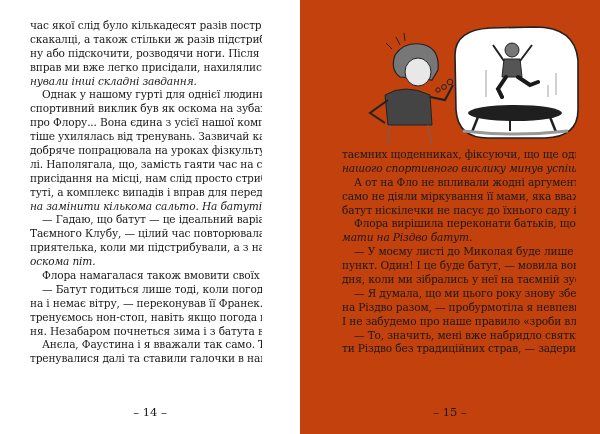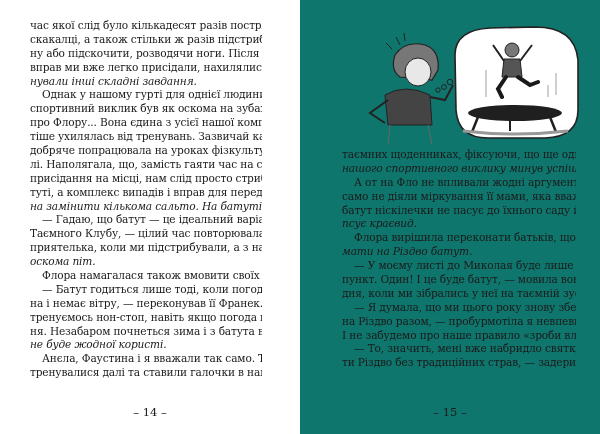--- a/index.html
+++ b/index.html
@@ -1,21 +1,21 @@
 <!DOCTYPE html>
 <html><head>
   <meta charset="utf-8">
   <style>
     * { margin: 0; padding: 0; box-sizing: border-box; }
     html, body { width: 600px; height: 434px; background: #ffffff; overflow: hidden; }
     body { position: relative; font-family: "DejaVu Serif", "Liberation Serif", serif; color: #1a1a1a; }
     .spread { position: absolute; left: 0; top: 0; width: 600px; height: 434px; display: flex; }
     .page { position: relative; width: 300px; height: 434px; background: #ffffff; }
     .page-left { background: #ffffff; }
-    .page-right { background: #0f766e; }
+    .page-right { background: #c2410c; }
     .text-block {
       position: absolute;
       font-size: 10.6px;
       line-height: 13.9px;
       text-align: justify;
       letter-spacing: -0.15px;
     }
     .page-left .text-block { left: 30px; top: 19px; width: 232px; }
     .line { display: block; white-space: nowrap; text-align: justify; text-align-last: justify; height: 13.9px; overflow: hidden; }
     .line.last { text-align-last: left; font-style: italic; }
@@ -54,21 +54,20 @@
         <span class="line last">на замінити кількома сальто. На батуті, ясна річ.</span>
         <span class="line indent">— Гадаю, що батут — це ідеальний варіант для</span>
         <span class="line">Таємного Клубу, — цілий час повторювала наша</span>
         <span class="line">приятелька, коли ми підстрибували, а з нас градом</span>
         <span class="line last">оскома піт.</span>
         <span class="line indent">Флора намагалася також вмовити своїх батьків,</span>
         <span class="line indent">— Батут годиться лише тоді, коли погода соняч-</span>
         <span class="line">на і немає вітру, — переконував її Франек. — А ми</span>
         <span class="line">тренуємось нон-стоп, навіть якщо погода нікудиш-</span>
         <span class="line">ня. Незабаром почнеться зима і з батута в саду вже</span>
-        <span class="line last">не буде жодної користі.</span>
         <span class="line indent">Анєла, Фаустина і я вважали так само. Тож ми</span>
         <span class="line">тренувалися далі та ставили галочки в наших</span>
       </div>
     <div class="page-number">– 14 –</div>
   </div>
   <div class="page page-right">
     <div class="page-number">– 15 –</div>
   </div>
 
   <svg class="illustration" viewBox="0 0 225 120">
@@ -98,21 +97,20 @@
     <path d="M 30 100 L 28 120 M 68 100 L 72 120" stroke="#666" stroke-width="1" fill="none"></path>
     <path d="M 40 20 L 36 12 M 45 16 L 44 8 M 32 24 L 26 18" stroke="#222" stroke-width="1"></path>
   </svg>
 
   <div class="text-block" id="right-text" style="position:absolute; left:342px; top:148px; width:234px;">
       <span class="line">таємних щоденниках, фіксуючи, що ще один день</span>
       <span class="line last">нашого спортивного виклику минув успішно.</span>
       <span class="line indent">А от на Фло не впливали жодні аргументи. Так</span>
       <span class="line">само не діяли міркування її мами, яка вважала, що</span>
       <span class="line">батут ніскілечки не пасує до їхнього саду й лише зі-</span>
-      <span class="line last">псує краєвид.</span>
       <span class="line indent">Флора вирішила переконати батьків, що мусить</span>
       <span class="line last">мати на Різдво батут.</span>
       <span class="line indent">— У моєму листі до Миколая буде лише один</span>
       <span class="line">пункт. Один! І це буде батут, — мовила вона одного</span>
       <span class="line">дня, коли ми зібрались у неї на таємній зустрічі. —</span>
       <span class="line indent">— Я думала, що ми цього року знову зберемося</span>
       <span class="line">на Різдво разом, — пробурмотіла я невпевнено. —</span>
       <span class="line">І не забудемо про наше правило «зроби власноруч».</span>
       <span class="line indent">— То, значить, мені вже набридло святкува-</span>
       <span class="line">ти Різдво без традиційних страв, — задерикувато</span>

